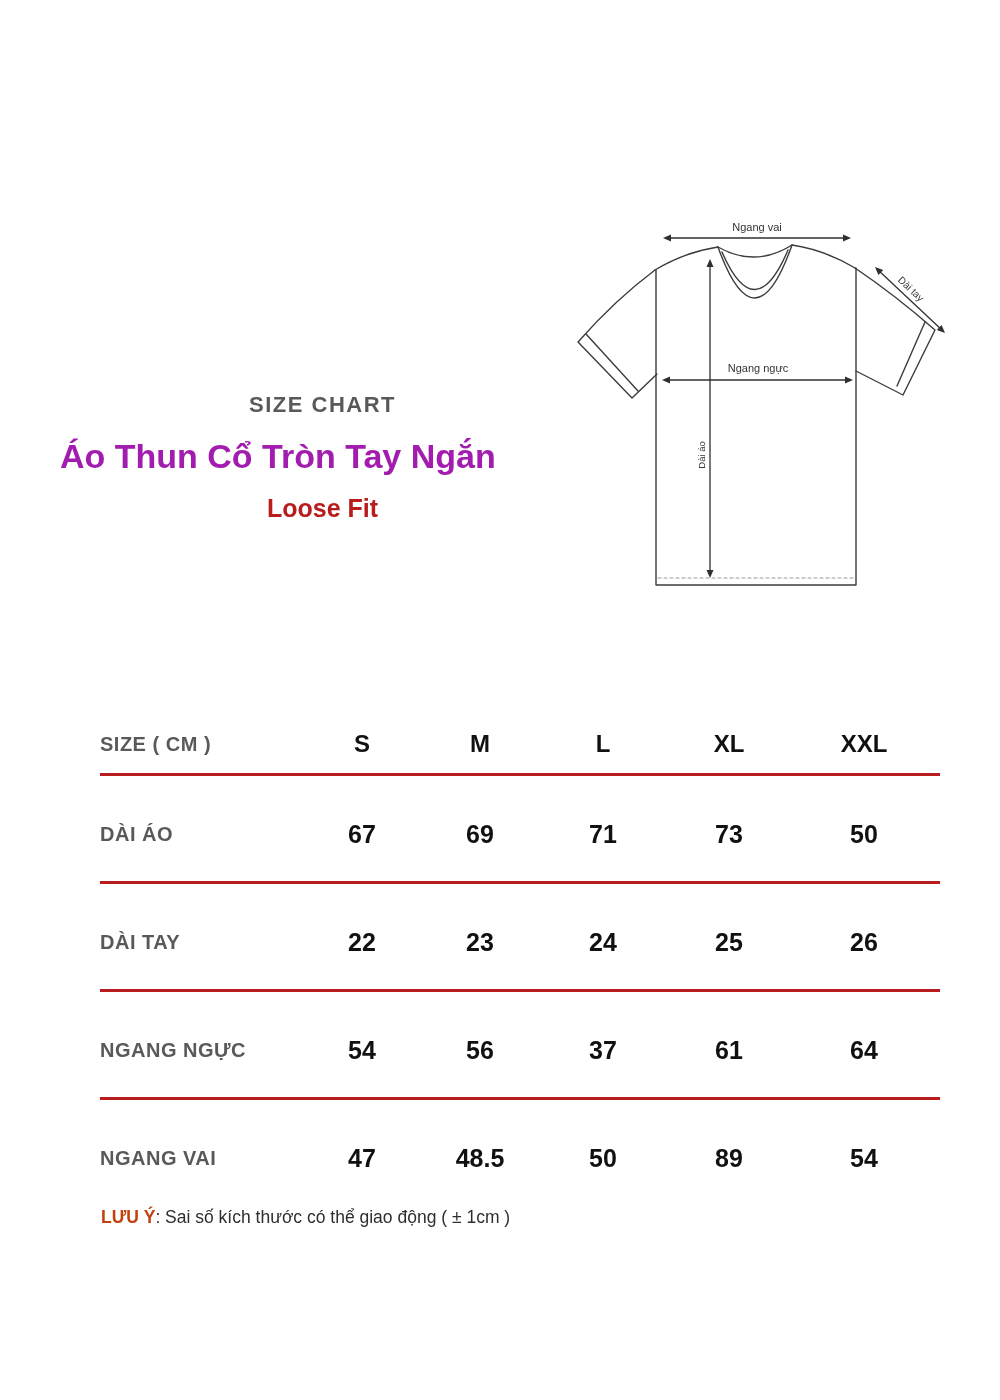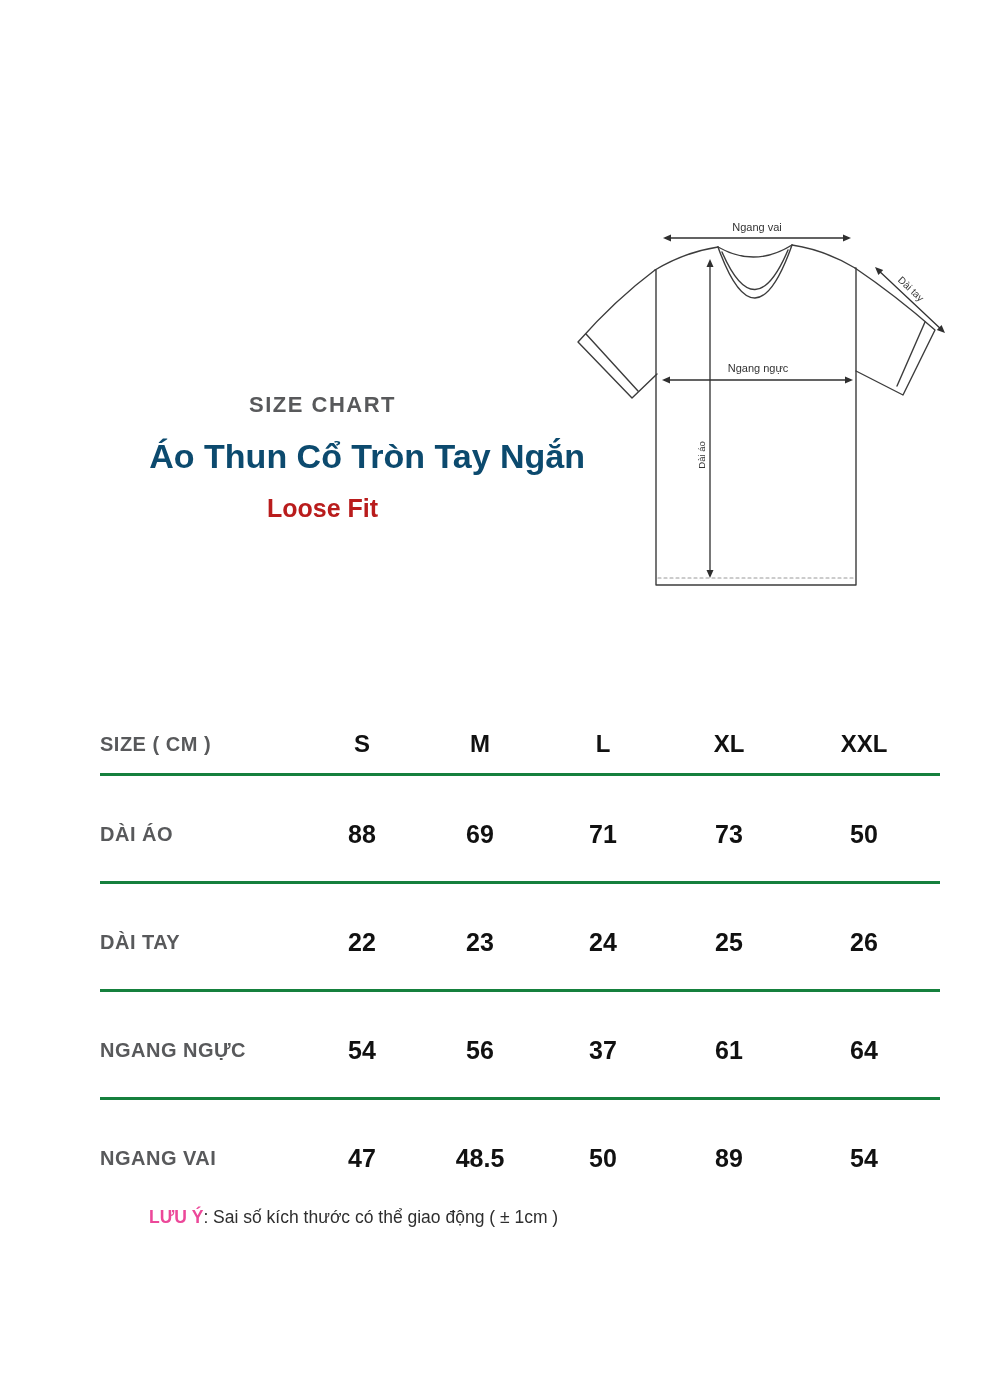--- a/index.html
+++ b/index.html
@@ -6,50 +6,50 @@
   .page{
     position:relative;width:1000px;height:1400px;background:#ffffff;overflow:hidden;
     font-family:"Liberation Sans","DejaVu Sans",sans-serif;color:#1a1a1a;
   }
   
   .eyebrow{
     position:absolute;left:85px;top:392px;width:475px;text-align:center;
     font-size:22px;font-weight:bold;letter-spacing:1.5px;color:#58595b;white-space:nowrap;
   }
   .title{
-    position:absolute;left:60px;top:437px;width:525px;text-align:right;
-    font-size:34px;font-weight:bold;color:#0c4a6e;white-space:nowrap;
+    position:absolute;left:60px;top:437px;width:525px;text-align:left;
+    font-size:34px;font-weight:bold;color:#a21caf;white-space:nowrap;
   }
   .subtitle{
     position:absolute;left:85px;top:494px;width:475px;text-align:center;
     font-size:25px;font-weight:bold;color:#b91c1c;white-space:nowrap;
   }
   
   .diagram{position:absolute;left:555px;top:195px;width:420px;height:420px;}
   
   .size-table{position:absolute;left:100px;top:715px;width:840px;}
   .trow{
     display:grid;grid-template-columns:200px 124px 112px 134px 118px 152px;
-    align-items:center;border-bottom:3px solid #15803d;
+    align-items:center;border-bottom:3px solid #b91c1c;
   }
   .trow.thead{height:58px;}
   .trow.tbody{height:105px;}
   .trow.last{border-bottom:none;}
   .cell{white-space:nowrap;}
   .cell.rlabel{
     color:#58595b;font-weight:bold;font-size:20px;letter-spacing:0.5px;
   }
   .tbody .cell{padding-top:12px;}
   .cell.size{text-align:center;font-weight:bold;font-size:24px;color:#111;}
   .cell.val{text-align:center;font-weight:bold;font-size:25px;color:#111;}
   
   .note{
     position:absolute;left:101px;top:1207px;font-size:17.5px;color:#2e2e2e;white-space:nowrap;
   }
-  .note b{color:#ec4899;margin-left:48px;}
+  .note b{color:#c2410c;}
 </style>
 </head>
 <body>
 
 <div class="page">
 
   <svg class="diagram" viewBox="0 0 420 420" aria-hidden="true">
     <g stroke="#3c3c3c" stroke-width="1.4" fill="none" stroke-linejoin="round" stroke-linecap="round">
 
       <path d="M101,75 L101,390 L301,390 L301,73"></path>
@@ -104,21 +104,21 @@
       <div class="cell rlabel">SIZE ( CM )</div>
       <div class="cell size">S</div>
       <div class="cell size">M</div>
       <div class="cell size">L</div>
       <div class="cell size">XL</div>
       <div class="cell size">XXL</div>
     </div>
 
     <div class="trow tbody">
       <div class="cell rlabel">DÀI ÁO</div>
-      <div class="cell val">88</div>
+      <div class="cell val">67</div>
       <div class="cell val">69</div>
       <div class="cell val">71</div>
       <div class="cell val">73</div>
       <div class="cell val">50</div>
     </div>
 
     <div class="trow tbody">
       <div class="cell rlabel">DÀI TAY</div>
       <div class="cell val">22</div>
       <div class="cell val">23</div>

